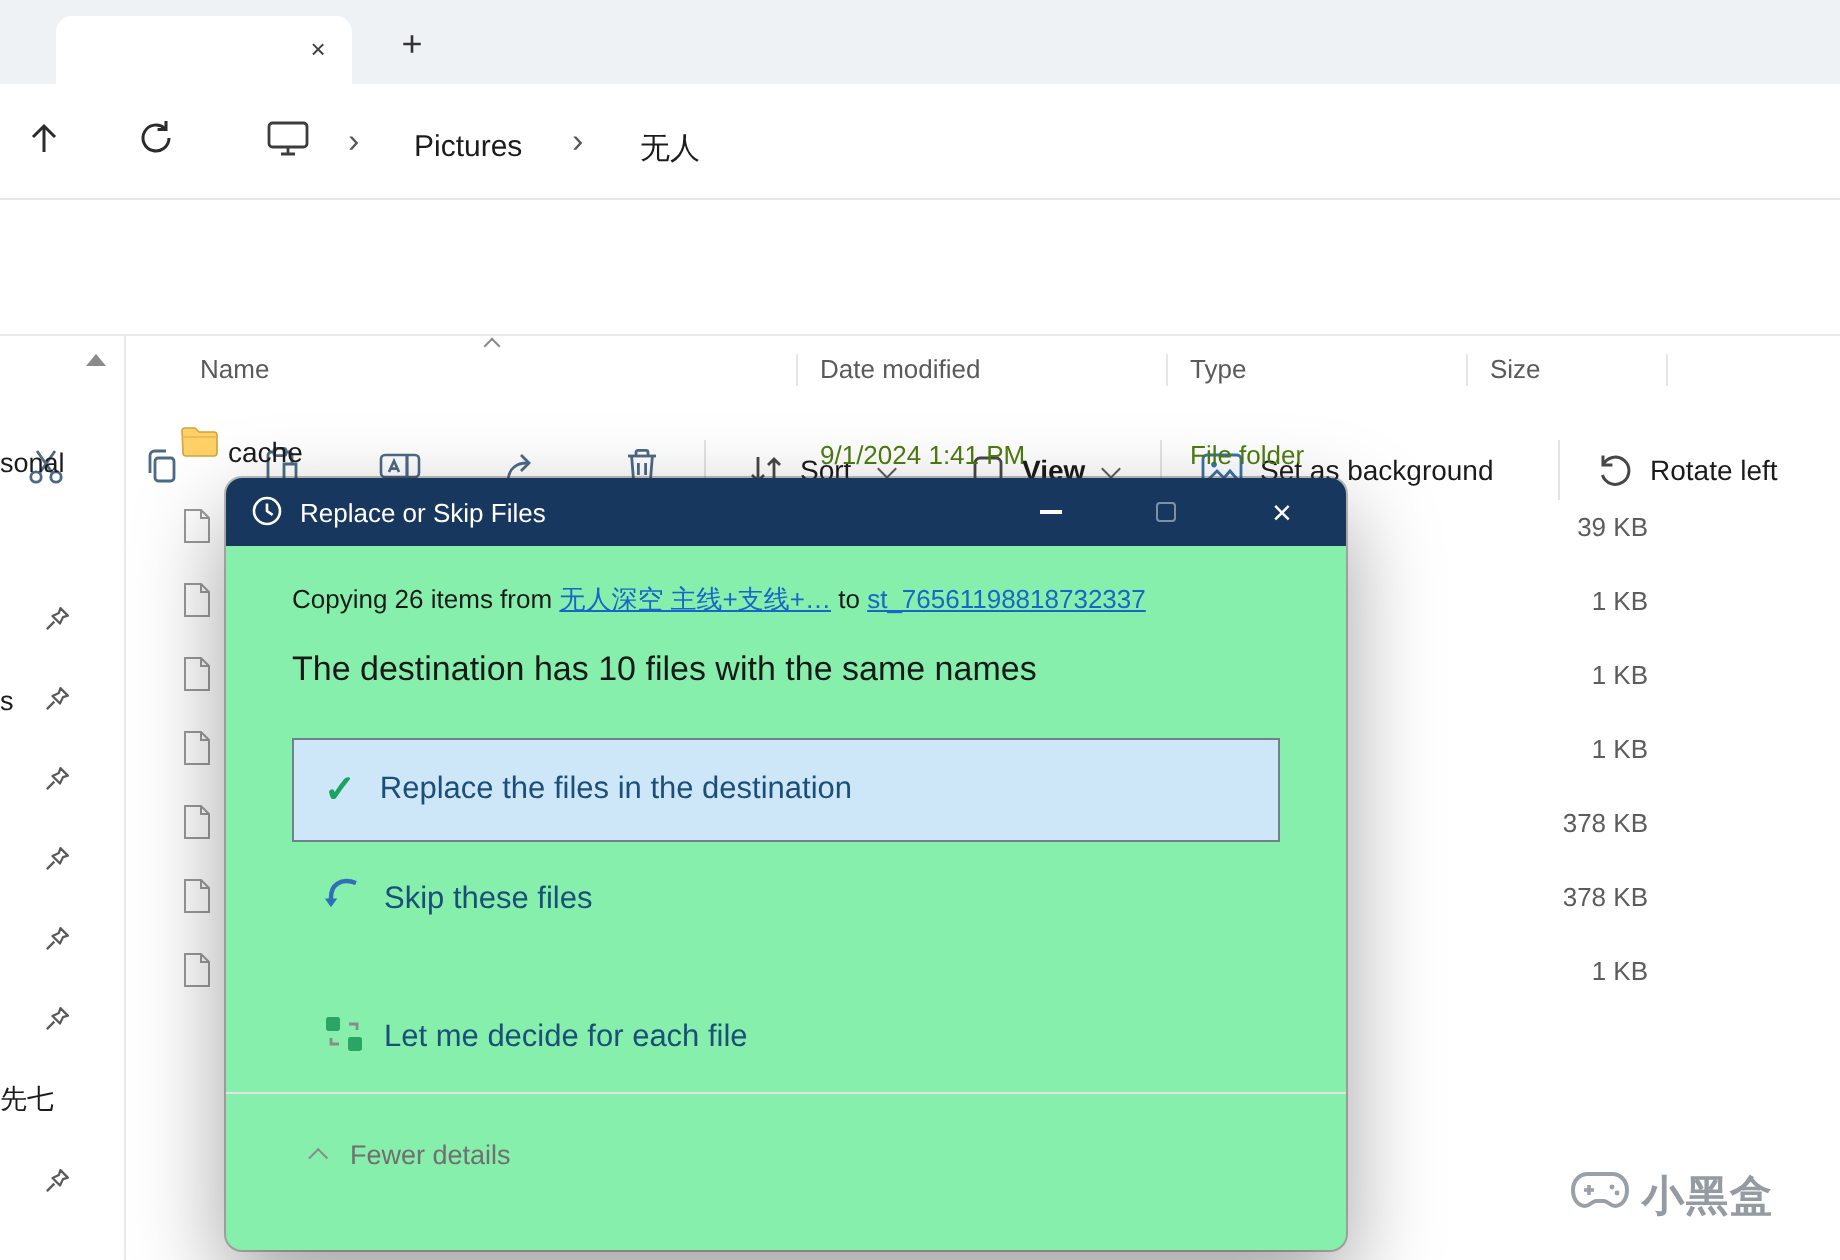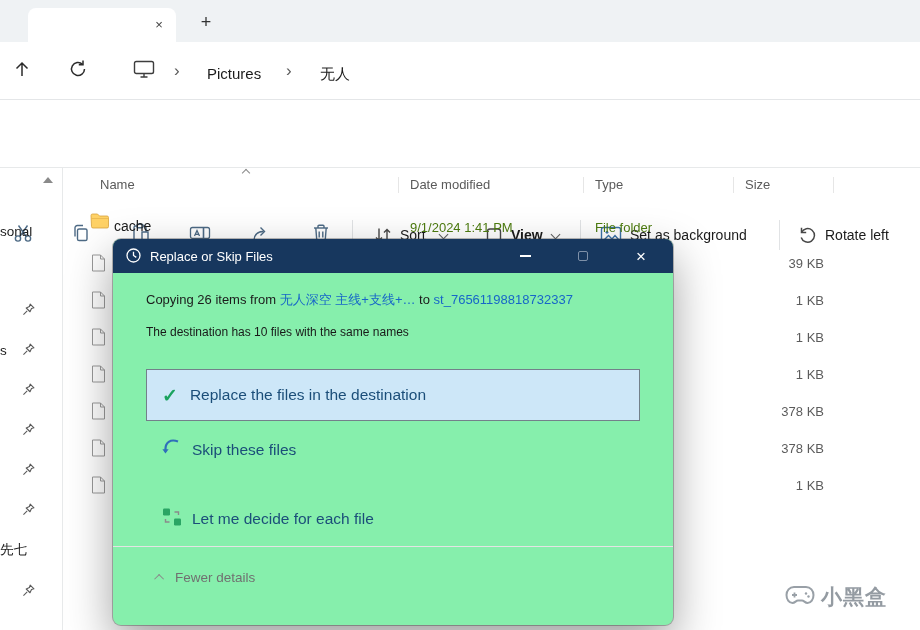--- a/index.html
+++ b/index.html
@@ -48,22 +48,22 @@
   
   .dialog { position:absolute; left:113px; top:239px; width:560px; height:386px; background:#86efac; border-radius:8px; box-shadow:0 18px 46px rgba(0,0,0,.38), 0 0 0 1px rgba(70,70,70,.35); z-index:10; }
   .dlg-titlebar { position:absolute; left:0; top:0; width:560px; height:34px; background:#17375e; border-radius:8px 8px 0 0; }
   .dlg-clock { position:absolute; left:12px; top:8px; width:17px; height:17px; }
   .dlg-title { position:absolute; left:37px; top:10px; font-size:13px; color:#fff; }
   .dlg-btn { position:absolute; top:0; width:46px; height:34px; display:flex; align-items:center; justify-content:center; }
   .min-bar { width:11px; height:1.5px; background:#fff; }
   .max-box { width:10px; height:10px; border:1.2px solid #7e90a8; border-radius:2px; }
   .close-x { color:#fff; font-size:17px; line-height:17px; }
   .dlg-copy { position:absolute; left:33px; top:52px; font-size:13px; color:#1b1b1b; white-space:nowrap; }
-  .dlg-link { color:#1766c8; }
-  .dlg-headline { position:absolute; left:33px; top:86px; font-size:12px; color:#191919; }
+  .dlg-link { color:#1766c8;text-decoration:underline; }
+  .dlg-headline { position:absolute; left:33px; top:86px; font-size:17px; color:#191919; }
   .opt-replace { position:absolute; left:33px; top:130px; width:494px; height:52px; background:#cde7f8; border:1px solid #73808a; display:flex; align-items:center; }
   .opt-check { margin-left:15px; color:#1ba35f; font-size:19px; font-weight:bold; }
   .opt-label { margin-left:12px; font-size:15.5px; color:#1b4e79; }
   .opt-row { position:absolute; left:48px; height:26px; display:flex; align-items:center; }
   .opt-row .opt-label { margin-left:9px; }
   .dlg-divider { position:absolute; left:0; top:307px; width:560px; height:1px; background:#e4e4e4; }
   .dlg-footer { position:absolute; left:44px; top:329px; height:18px; display:flex; align-items:center; color:#707070; font-size:13.5px; }
   .chev-up-sm { display:inline-block; width:7px; height:7px; border-left:1.5px solid #8a8a8a; border-top:1.5px solid #8a8a8a; transform:rotate(45deg) translateY(2px); }
   .fewer-txt { margin-left:11px; }
 

